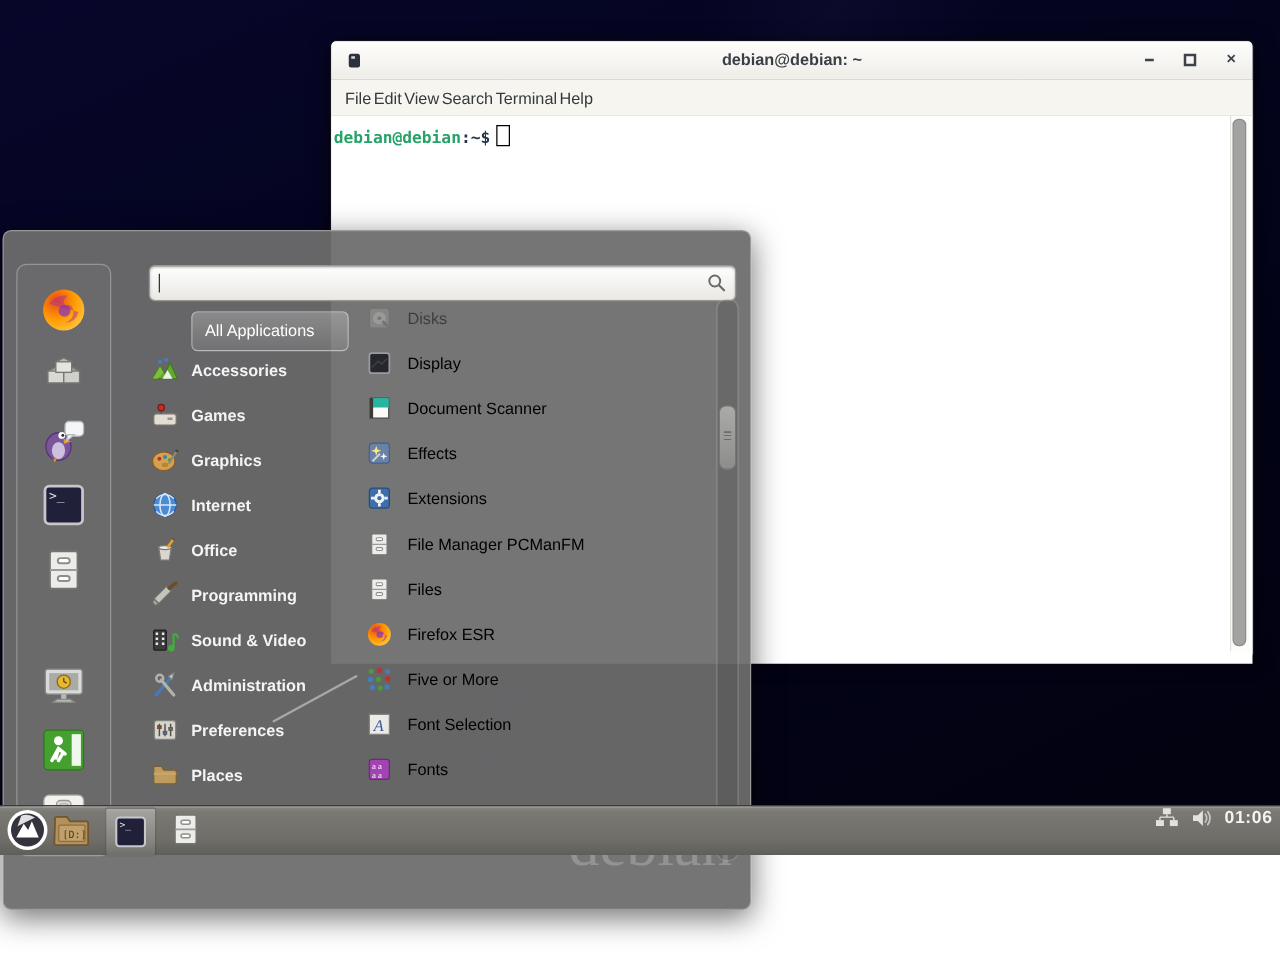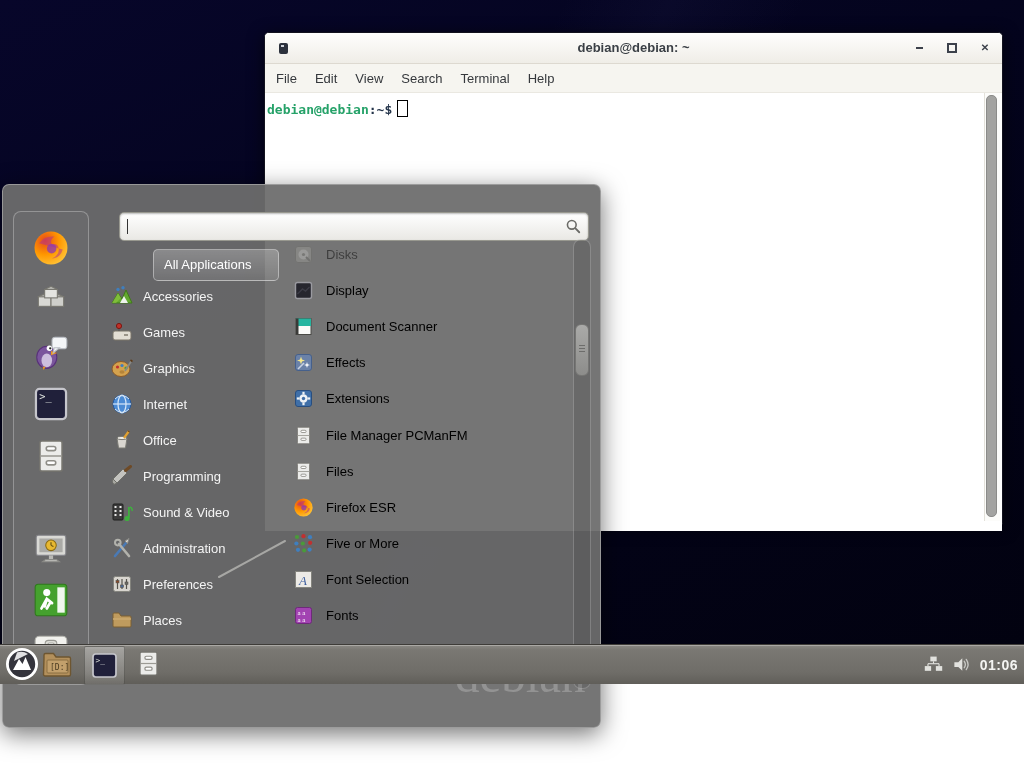--- a/index.html
+++ b/index.html
@@ -18,21 +18,21 @@
   .win-title{position:absolute;left:0;right:0;text-align:center;line-height:30px;
     font-size:13px;font-weight:bold;color:#3a3f45;}
   .win-icon{position:absolute;left:14px;top:10px;width:9px;height:11px;background:#2c313c;border-radius:2px;}
   .win-icon::after{content:"";position:absolute;left:2px;top:2px;width:3px;height:2px;background:#cfd3da;}
   .win-buttons{position:absolute;right:12px;top:0;height:30px;display:flex;gap:23px;align-items:center;}
   .wb{display:flex;align-items:center;justify-content:center;width:10px;height:10px;cursor:default;}
   .bar{width:7px;height:2px;background:#3c414b;display:block;}
   .sq{width:6px;height:6px;border:2px solid #3c414b;display:block;}
   .btn-close{font-size:10px;font-weight:bold;color:#3c414b;line-height:10px;}
   .menubar{height:28px;background:#f6f5f0;display:flex;align-items:center;
-    padding-left:11px;gap:18px;font-size:13px;color:#35383c;border-bottom:1px solid #eae8e1;}
+    padding-left:11px;gap:2px;font-size:13px;color:#35383c;border-bottom:1px solid #eae8e1;}
   .menubar span{cursor:default;}
   .term-body{position:relative;height:431px;background:#fff;
     font-family:"DejaVu Sans Mono",monospace;font-size:13px;font-weight:bold;padding:7px 12px 0 2px;}
   .prompt-user{color:#26a269;}
   .prompt-rest{color:#24344a;}
   .cursor{display:inline-block;width:9px;height:15px;border:1.5px solid #000;
     vertical-align:-3px;margin-left:5px;background:transparent;}
   .term-scroll{position:absolute;right:2px;top:60px;bottom:3px;width:15px;
     background:#fcfcfa;border-left:1px solid #e3e1da;}
   .term-thumb{position:absolute;right:3px;top:2px;width:9px;height:calc(100% - 8px);
@@ -57,21 +57,21 @@
   .searchbox input{position:absolute;left:6px;top:2px;width:430px;height:21px;border:0;outline:0;
     background:transparent;font-size:13px;color:#222;caret-color:#222;padding:0;}
   .caret-mark{position:absolute;left:7px;top:6px;width:1px;height:15px;background:#333;}
   .search-glyph{position:absolute;right:6px;top:5px;width:17px;height:17px;}
 
   .all-apps{position:absolute;left:118px;top:64px;width:124px;height:30px;
     background:linear-gradient(rgba(255,255,255,.24),rgba(255,255,255,.08));
     border:1px solid rgba(255,255,255,.4);border-radius:5px;cursor:default;margin-left:32px;}
   .all-apps span{display:block;line-height:30px;padding-left:10px;font-size:13px;color:#fff;}
 
-  .categories{position:absolute;left:108px;top:93px;width:168px;}
+  .categories{position:absolute;left:118px;top:93px;width:168px;font-weight:bold;}
   .cat-row{height:36px;display:flex;align-items:center;gap:10px;font-size:13px;color:#f4f4f4;cursor:default;}
   .cat-row svg{width:22px;height:22px;flex:none;}
   .cat-spacer{width:22px;flex:none;}
 
   .apps{position:absolute;left:290px;top:51px;width:280px;}
   .app-row{height:36.2px;display:flex;align-items:center;gap:12px;font-size:13px;color:#000000;cursor:default;}
   .app-row svg{width:21px;height:21px;flex:none;}
   .dim{opacity:.48;}
   .dim2{opacity:.24;}
 
@@ -87,21 +87,21 @@
     background:linear-gradient(#8b8984 0%,#7a7873 12%,#6f6d68 70%,#605e59 100%);
     border-top:1px solid #3e3c38;box-shadow:inset 0 1px 0 rgba(255,255,255,.28);}
   .tb-item{position:absolute;cursor:default;}
   .menu-button{left:5px;top:2px;width:34px;height:34px;}
   .task-folder{left:42px;top:4px;width:31px;height:31px;}
   .task-terminal{left:84px;top:1px;width:39px;height:37px;display:flex;align-items:center;justify-content:center;
     background:linear-gradient(rgba(255,255,255,.32),rgba(255,255,255,.10));
     border:1px solid rgba(55,55,50,.45);border-radius:2px;}
   .task-terminal svg{width:29px;height:29px;}
   .task-files{left:134px;top:4px;width:29px;height:31px;}
-  .tray{position:absolute;right:6px;top:0;height:39px;display:flex;align-items:center;gap:9px;}
+  .tray{position:absolute;right:6px;top:0;height:39px;display:flex;gap:9px;}
   .clock{font-size:14px;font-weight:bold;color:#f4f4f2;letter-spacing:.5px;}
 </style>
 </head>
 <body>
 
 <svg width="0" height="0" style="position:absolute">
   <defs>
     <radialGradient id="fxg" cx="32%" cy="28%" r="95%">
       <stop offset="0%" stop-color="#e64a19"></stop>
         <stop offset="45%" stop-color="#ff9800"></stop>

